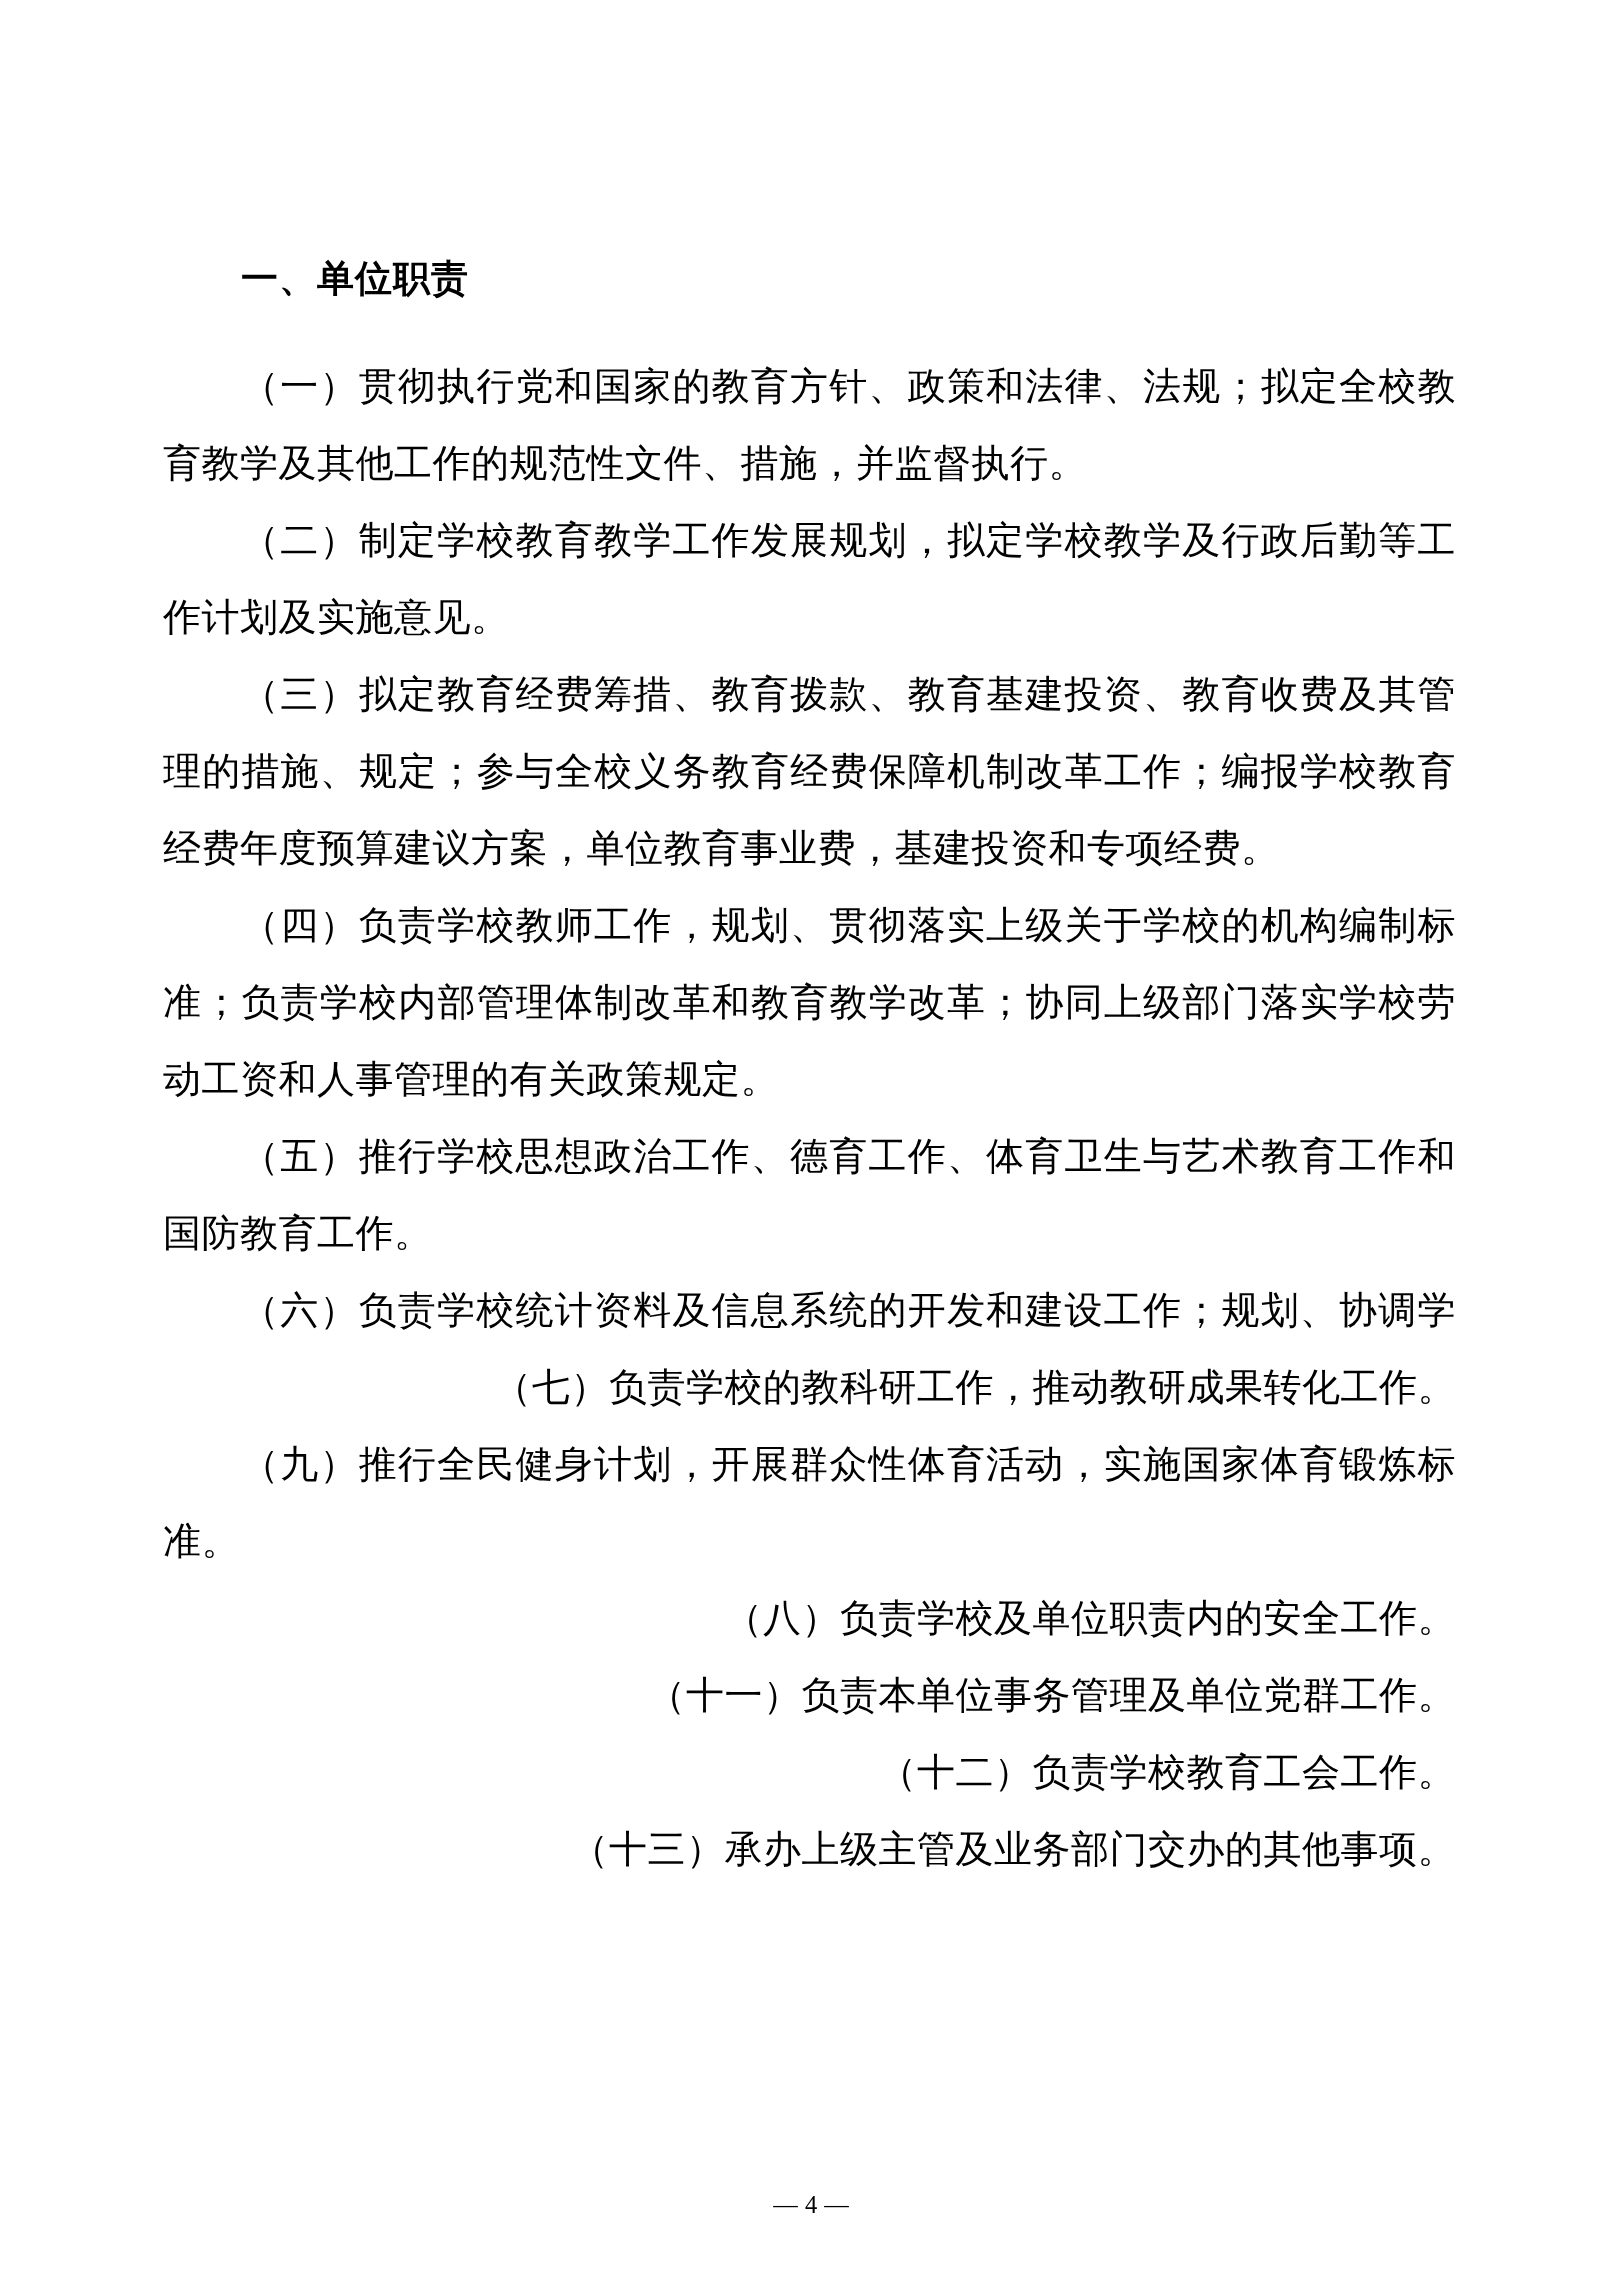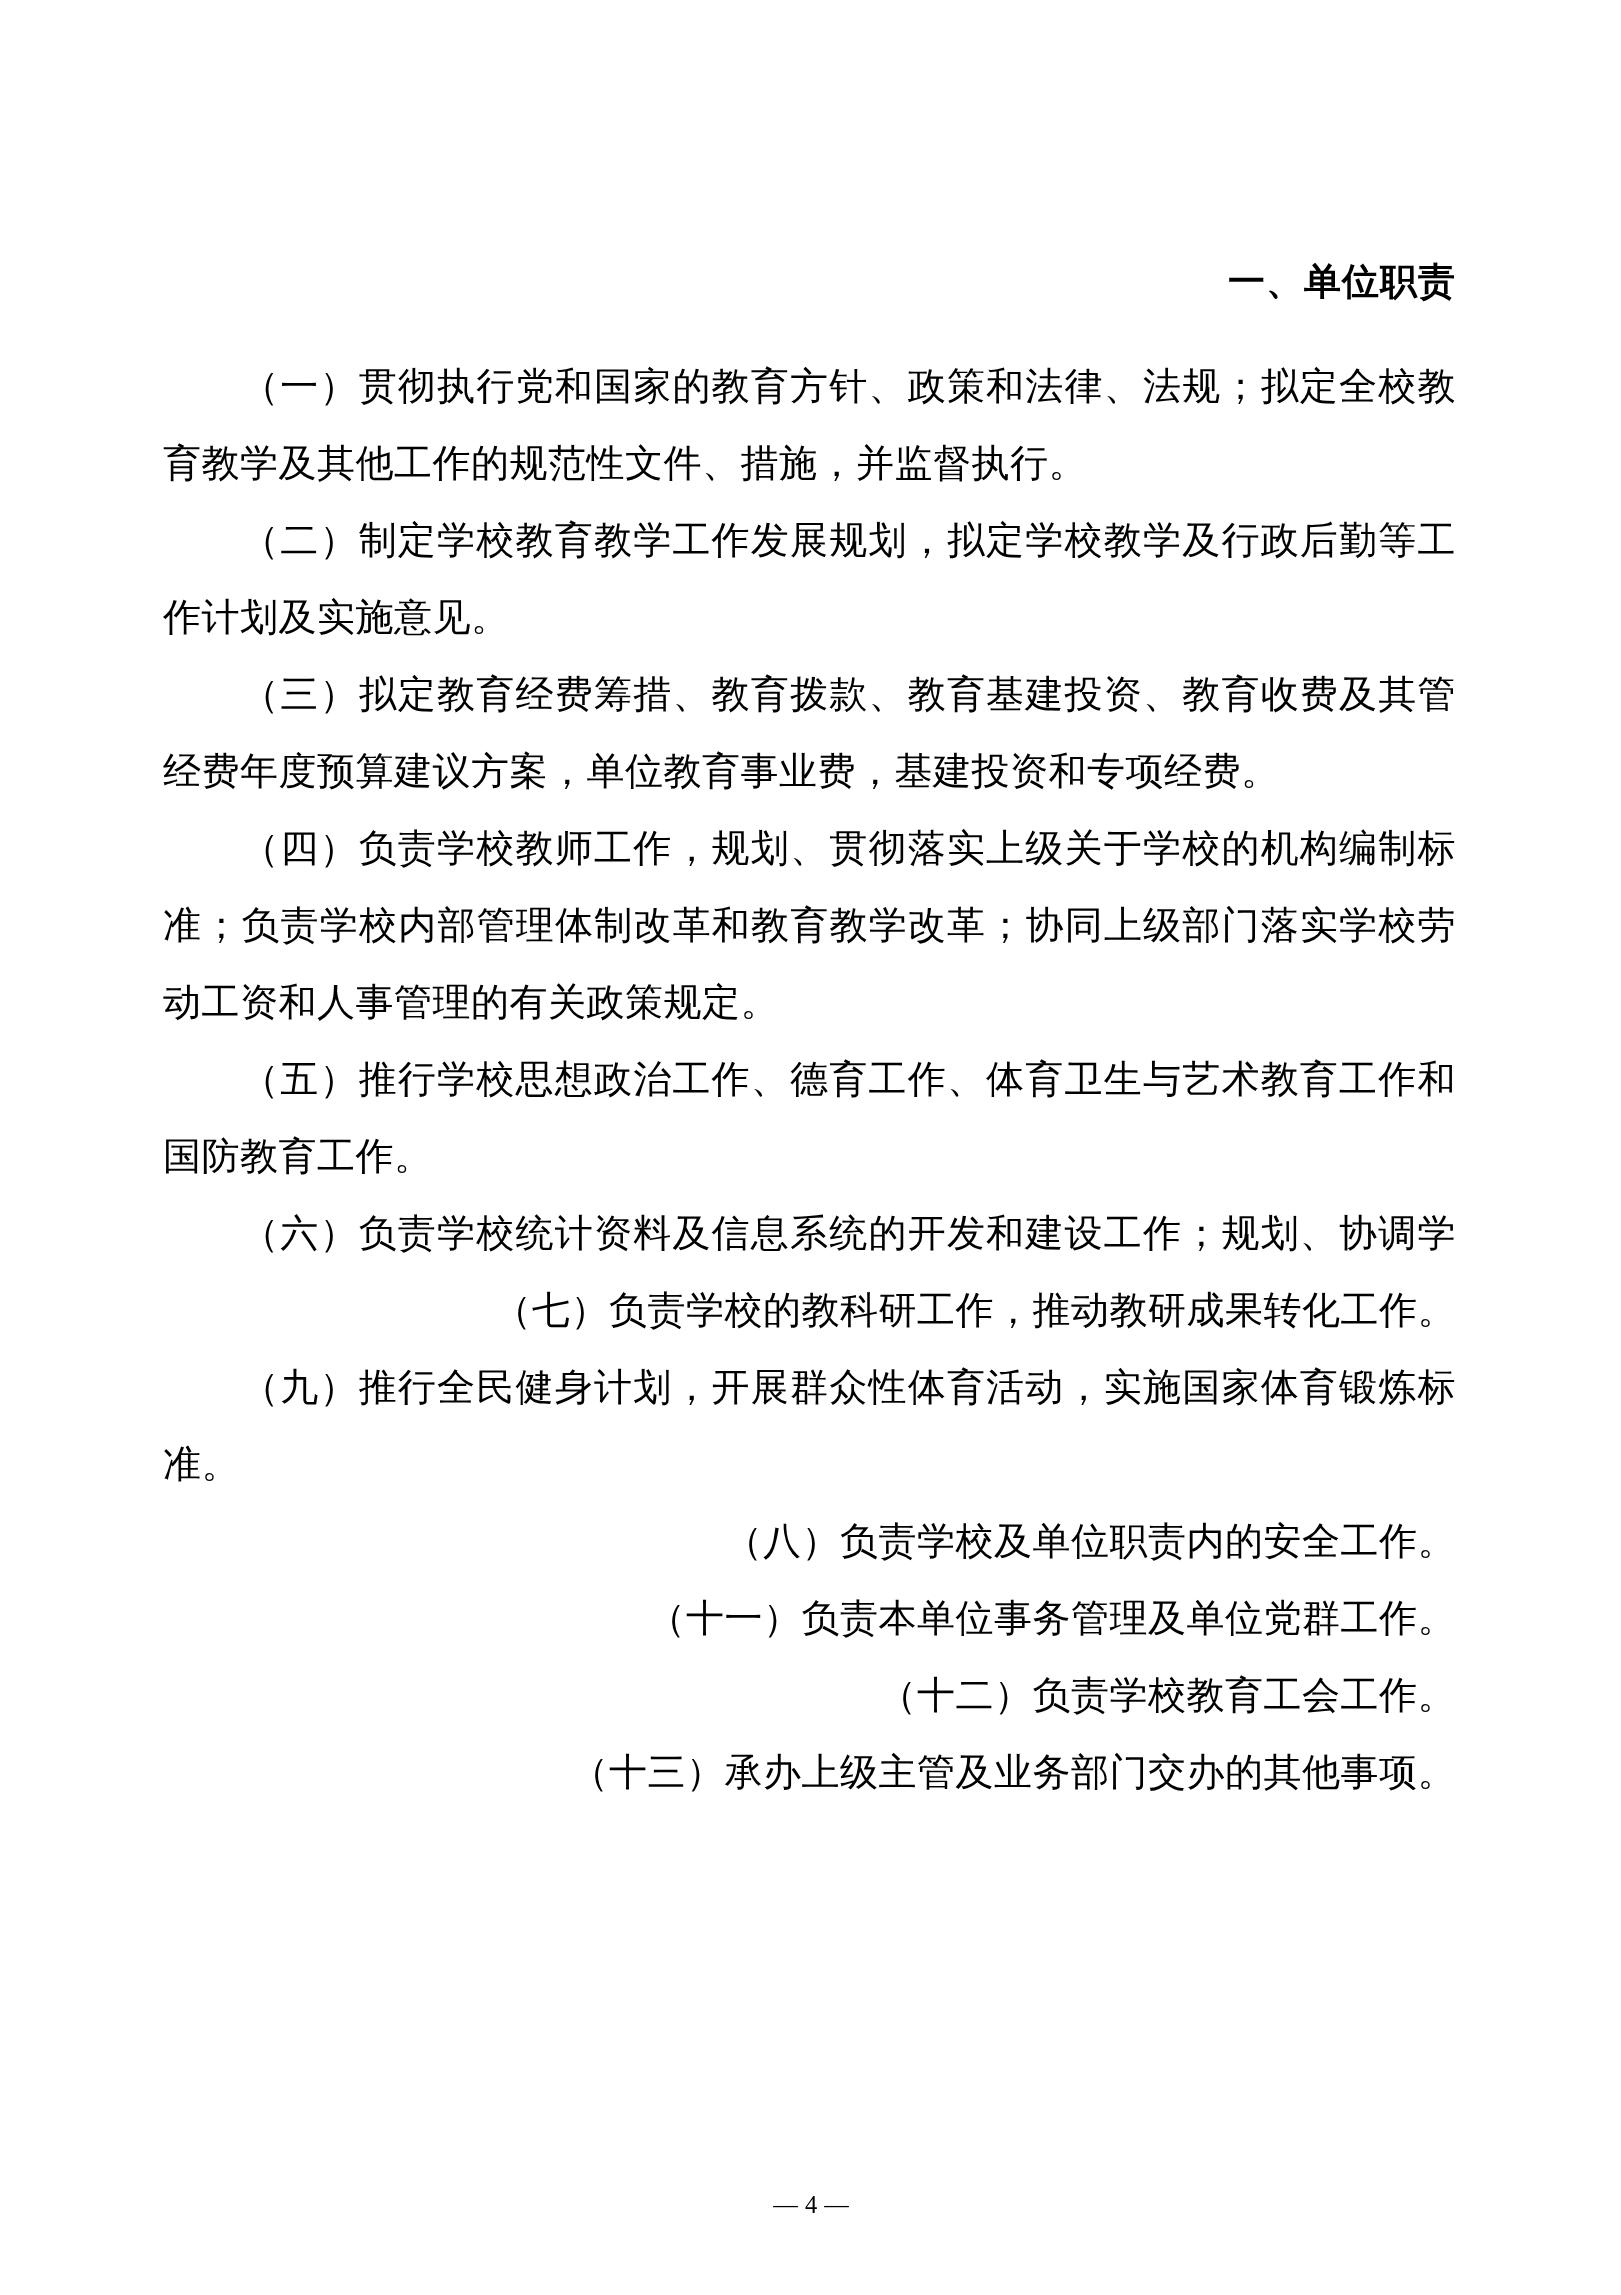--- a/index.html
+++ b/index.html
@@ -15,28 +15,27 @@
     color: #000000;
     overflow: hidden;
   }
   .content {
     position: absolute;
     left: 163px;
     top: 243px;
     width: 1293px;
   }
   .doc-title {
-    font-family: Liberation Serif, serif;
+    font-family: Liberation Mono, monospace;
     font-weight: bold;
     font-size: 37px;
     line-height: 77px;
     letter-spacing: 1px;
     text-indent: 78px;
     margin: 0 0 28px 0;
-    text-align: right;
   }
   .para {
     margin: 0;
   }
   .ln {
     font-family: "Liberation Serif", "DejaVu Serif", serif;
     font-size: 38px;
     line-height: 77px;
     letter-spacing: 0.5px;
     white-space: normal;
@@ -82,20 +81,21 @@
       <div class="ln">育教学及其他工作的规范性文件、措施，并监督执行。</div>
     </div>
 
     <div class="para">
       <div class="ln ind j">（二）制定学校教育教学工作发展规划，拟定学校教学及行政后勤等工</div>
       <div class="ln">作计划及实施意见。</div>
     </div>
 
     <div class="para">
       <div class="ln ind j">（三）拟定教育经费筹措、教育拨款、教育基建投资、教育收费及其管</div>
+      <div class="ln j">理的措施、规定；参与全校义务教育经费保障机制改革工作；编报学校教育</div>
       <div class="ln">经费年度预算建议方案，单位教育事业费，基建投资和专项经费。</div>
     </div>
 
     <div class="para">
       <div class="ln ind j">（四）负责学校教师工作，规划、贯彻落实上级关于学校的机构编制标</div>
       <div class="ln j">准；负责学校内部管理体制改革和教育教学改革；协同上级部门落实学校劳</div>
       <div class="ln">动工资和人事管理的有关政策规定。</div>
     </div>
 
     <div class="para">

